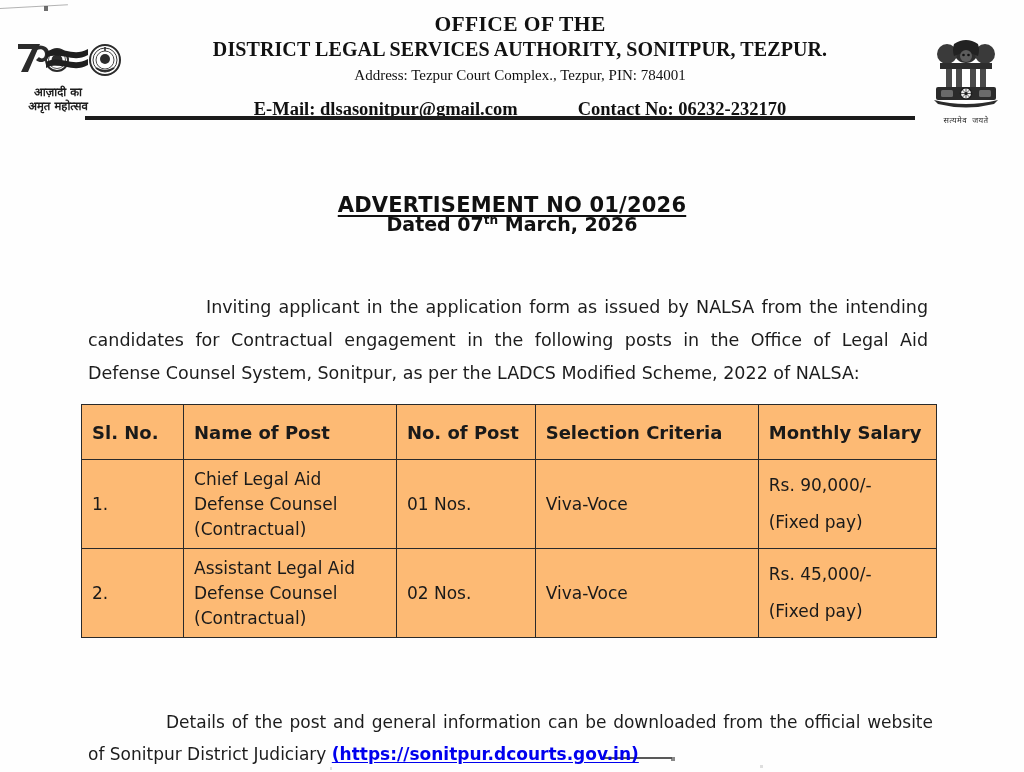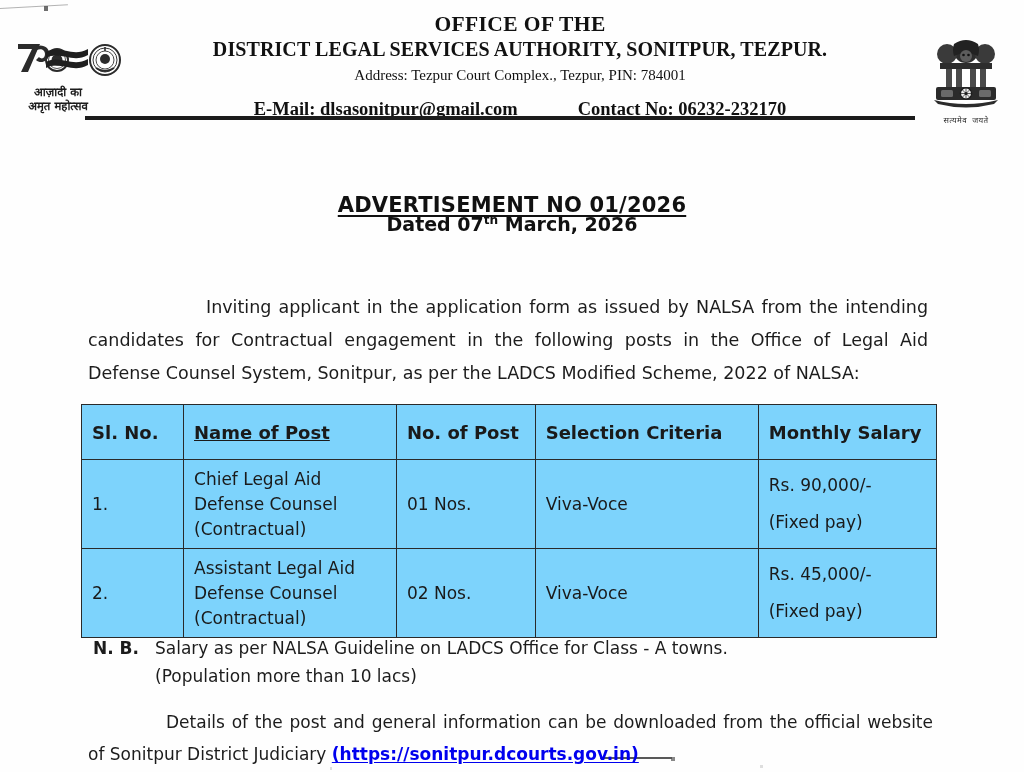--- a/index.html
+++ b/index.html
@@ -203,41 +203,41 @@
   }
 
   
   .posts-table {
     position: absolute;
     left: 81px; top: 404px;
     width: 856px;
     border-collapse: collapse;
     font-size: 17px;
     color: #1a1a1a;
-    background: #7dd3fc;
+    background: #fdba74;
   }
   .posts-table th, .posts-table td {
     border: 1.6px solid #2a2a2a;
     padding: 6px 10px;
     vertical-align: middle;
     text-align: left;
   }
   .posts-table thead th {
     font-weight: bold;
     font-size: 18px;
     height: 46px;
     padding-top: 4px;
     padding-bottom: 4px;
   }
   .posts-table tbody td {
     height: 76px;
     line-height: 25px;
   }
   .col-sl    { width: 94px; }
-  .col-name  { width: 214px; text-decoration: underline; }
+  .col-name  { width: 214px; }
   .col-nopost{ width: 138px; }
   .col-crit  { width: 232px; }
   .col-sal   { width: 178px; margin-left: 6px; }
   .cell-top {
     vertical-align: top;
     padding-top: 9px;
   }
   .sal-line2 { display:block; margin-top: 12px; }
 
   
@@ -405,23 +405,16 @@
         <td>02 Nos.</td>
         <td>Viva-Voce</td>
         <td class="cell-top">
           <span>Rs. 45,000/-</span>
           <span class="sal-line2">(Fixed pay)</span>
         </td>
       </tr>
     </tbody>
   </table>
 
-  <div class="nb-block">
-    <div class="nb-row">
-      <span class="nb-label">N. B.</span>
-      <span class="nb-text">Salary as per NALSA Guideline on LADCS Office for Class - A towns.</span>
-    </div>
-    <div class="nb-second">(Population more than 10 lacs)</div>
-  </div>
 
   <div class="closing-para"><span>Details of the post and general information can be downloaded from the official website of Sonitpur District Judiciary </span><a class="website" href="#">(https://sonitpur.dcourts.gov.in)</a></div>
 
 </div>
 
 </body></html>

